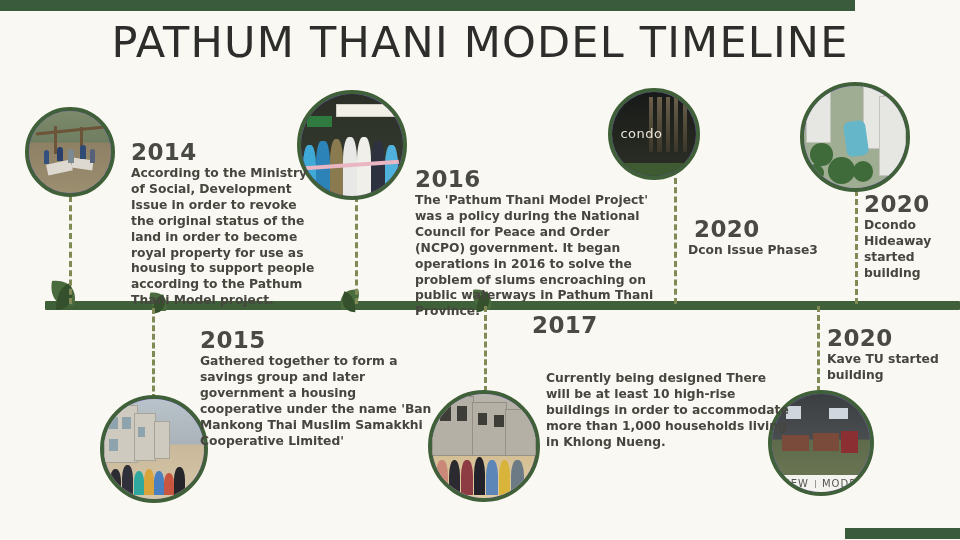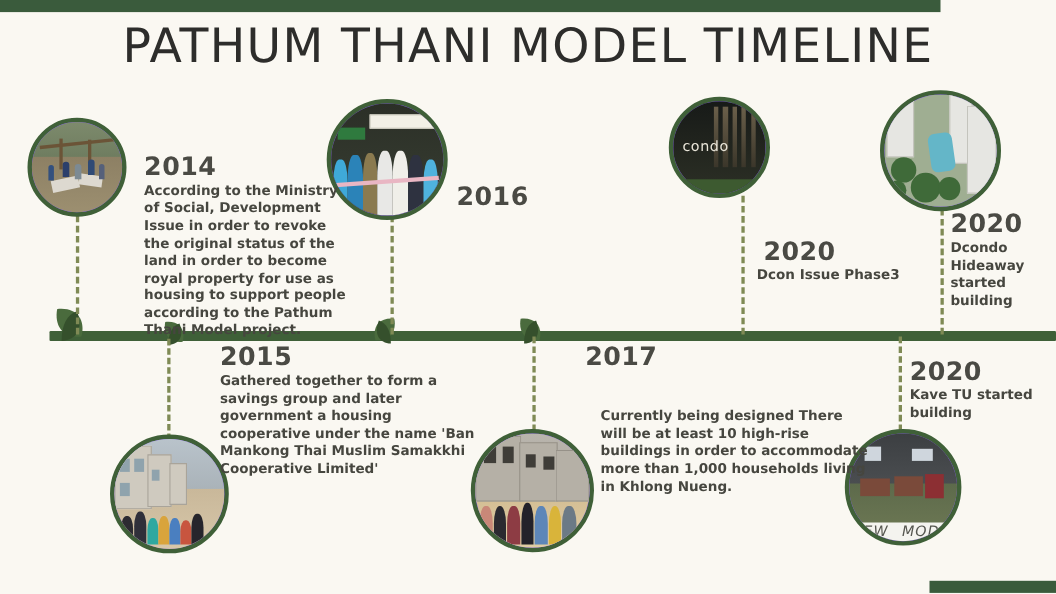--- a/index.html
+++ b/index.html
@@ -129,22 +129,22 @@
   .s2017 .blk { position:absolute; background:#b5b0a6; box-shadow:inset 0 0 0 1px #969188; }
   .s2017 .hole { position:absolute; background:#3f3d38; }
   .s2017 .man { position:absolute; bottom:3%; border-radius:45% 45% 0 0; }
 
   
   .s2020c { background:linear-gradient(#3c3f42 0%, #4a4d50 46%, #5d6a4b 47%, #6f7a55 100%); }
   .s2020c .scr { position:absolute; background:#cfd6dd; }
   .s2020c .mdl { position:absolute; background:#7a4a3a; }
   .s2020c .strip { position:absolute; left:0; bottom:0; width:100%; height:17%;
       background:#f4f3ef; display:flex; align-items:center; justify-content:center;
-      gap:6px; font-size:13px; color:#55554f; letter-spacing:1px;
-      font-family:"DejaVu Sans", sans-serif;font-style:italic; }
+      gap:6px; font-size:10px; color:#55554f; letter-spacing:1px;
+      font-family:"DejaVu Sans", sans-serif; }
   .s2020c .strip .sep { width:1px; height:8px; background:#9a9a93; }
 </style>
 </head>
 <body>
 
 <div class="canvas">
 
   <div class="banner-top"></div>
   <div class="banner-bottom"></div>
 
@@ -291,27 +291,28 @@
         <span>MODEL</span>
       </div>
     </div>
   </div>
 
   <div class="entry" style="left:131px; top:140px; width:185px;">
     <div class="year">2014</div>
     <div class="body">According to the Ministry of Social, Development Issue in order to revoke the original status of the land in order to become royal property for use as housing to support people according to the Pathum Thani Model project.</div>
   </div>
 
-  <div class="entry" style="left:200px; top:313px; width:238px;">
+  <div class="entry" style="left:200px; top:328px; width:238px;">
     <div class="year">2015</div>
     <div class="body">Gathered together to form a savings group and later government a housing cooperative under the name 'Ban Mankong Thai Muslim Samakkhi Cooperative Limited'</div>
   </div>
 
   <div class="entry" style="left:415px; top:167px; width:245px;">
     <div class="year">2016</div>
+    <div class="body">The 'Pathum Thani Model Project' was a policy during the National Council for Peace and Order (NCPO) government. It began operations in 2016 to solve the problem of slums encroaching on public waterways in Pathum Thani Province.</div>
   </div>
 
   <div class="entry indent" style="left:532px; top:313px; width:258px;">
     <div class="year">2017</div>
     <div class="body">Currently being designed There will be at least 10 high-rise buildings in order to accommodate more than 1,000 households living in Khlong Nueng.</div>
   </div>
 
   <div class="entry" style="left:688px; top:217px; width:150px; text-align:left;">
     <div class="year" style="margin-left:6px;">2020</div>
     <div class="body">Dcon Issue Phase3</div>

